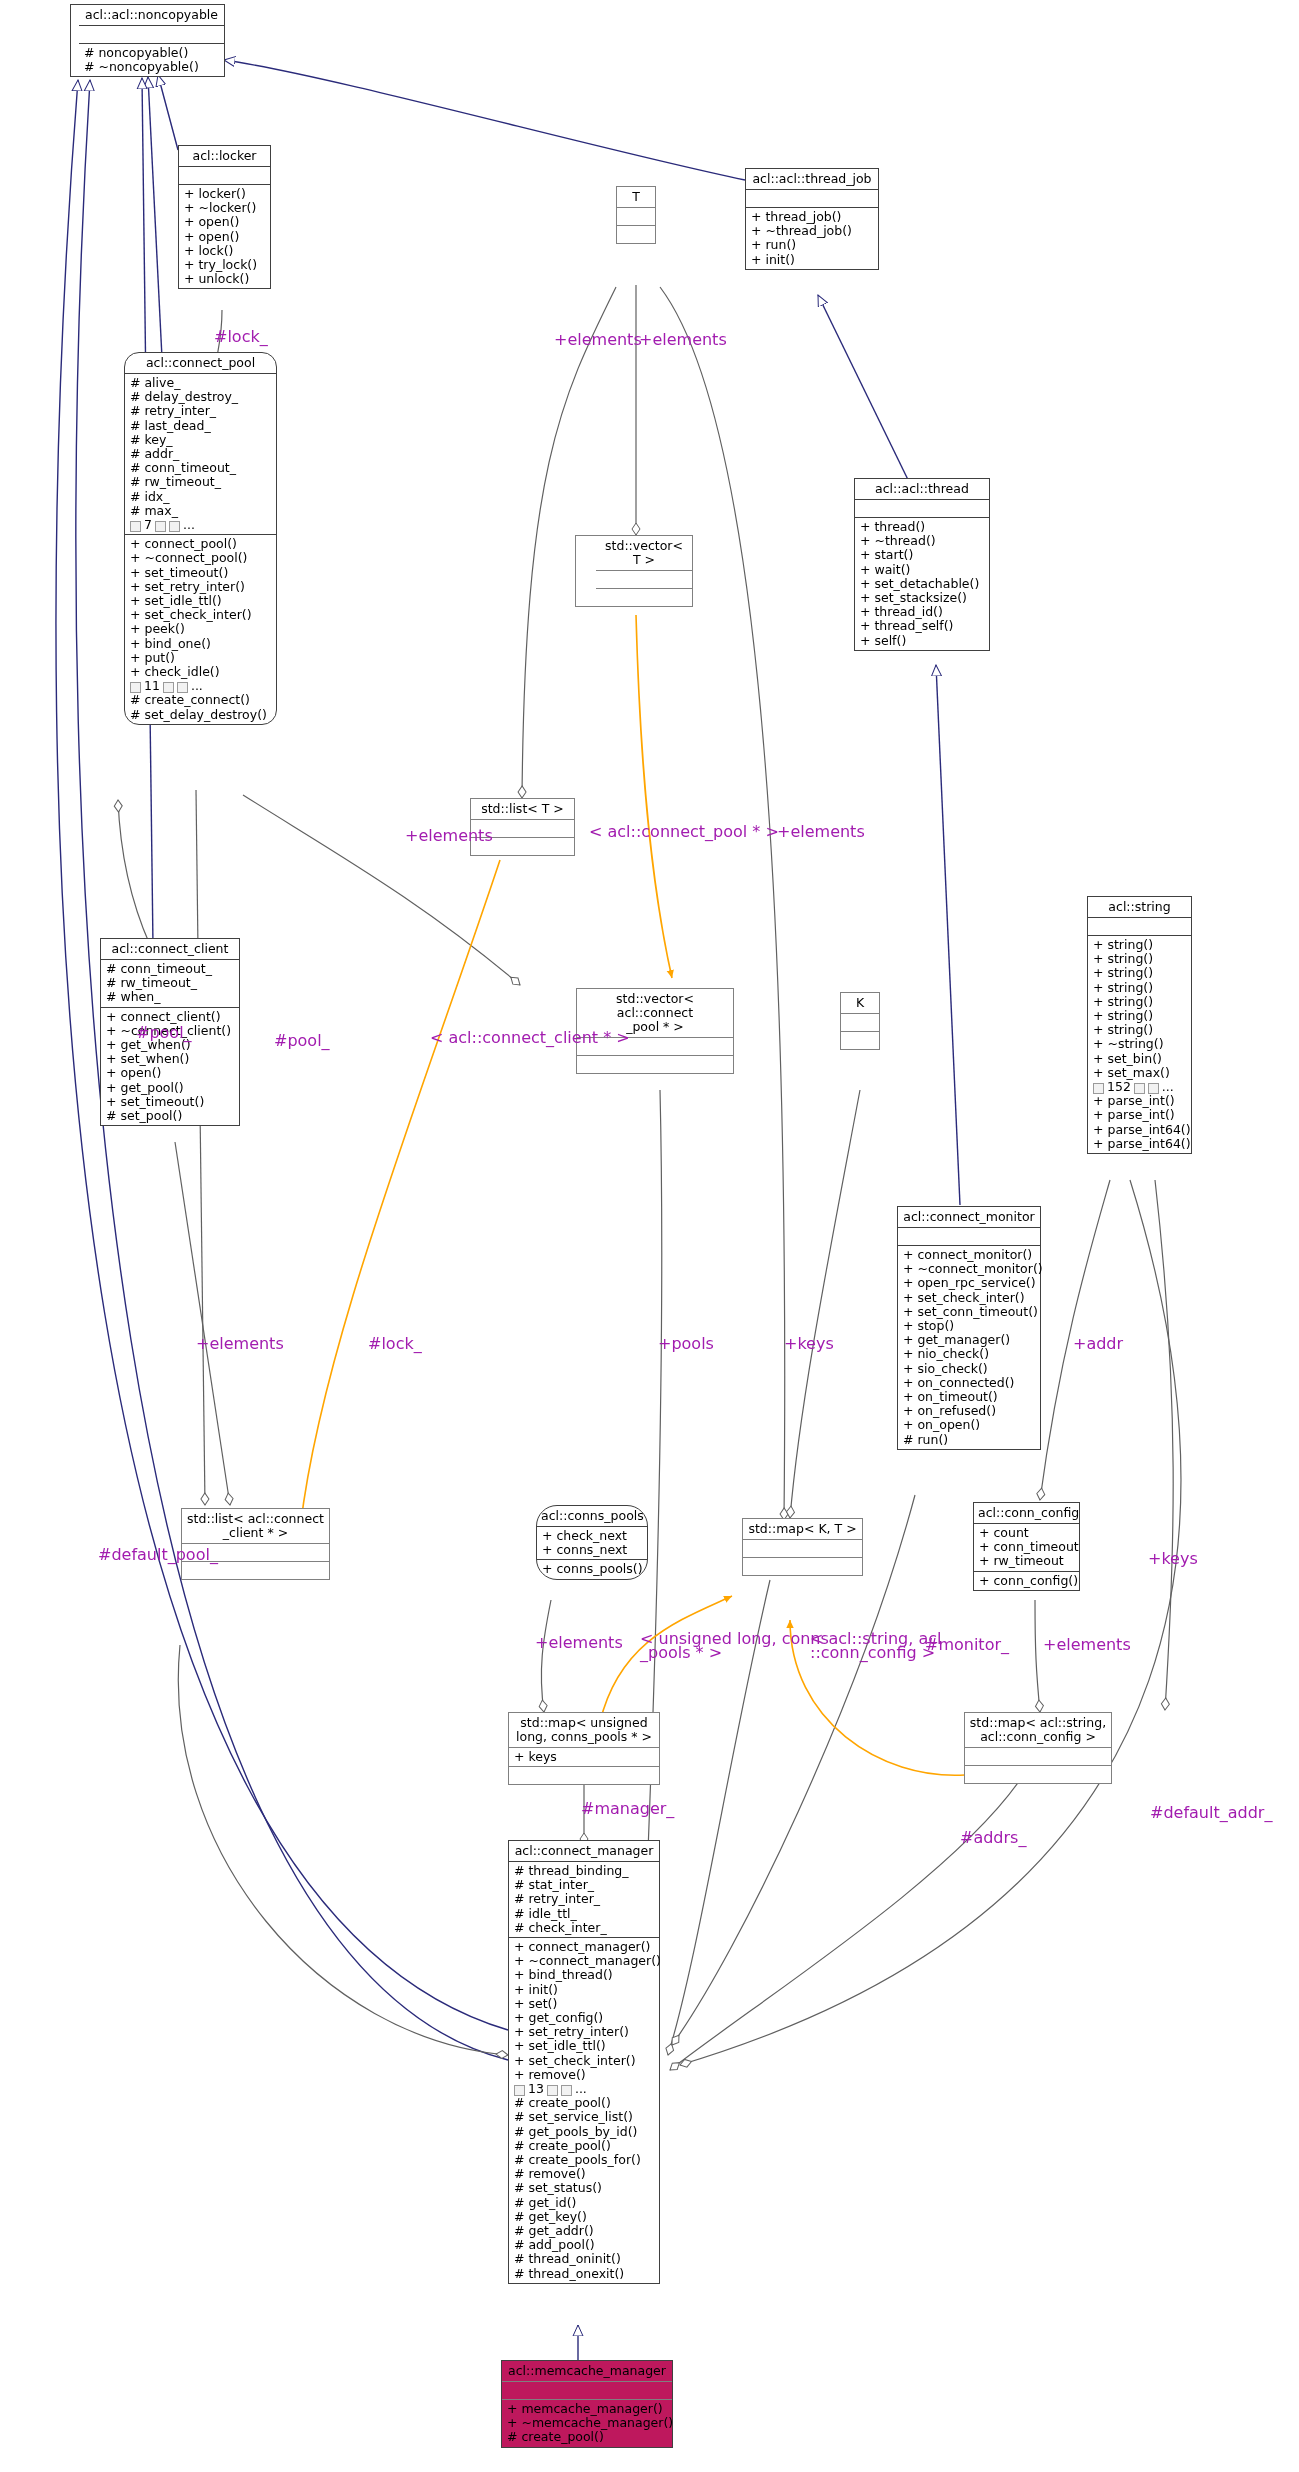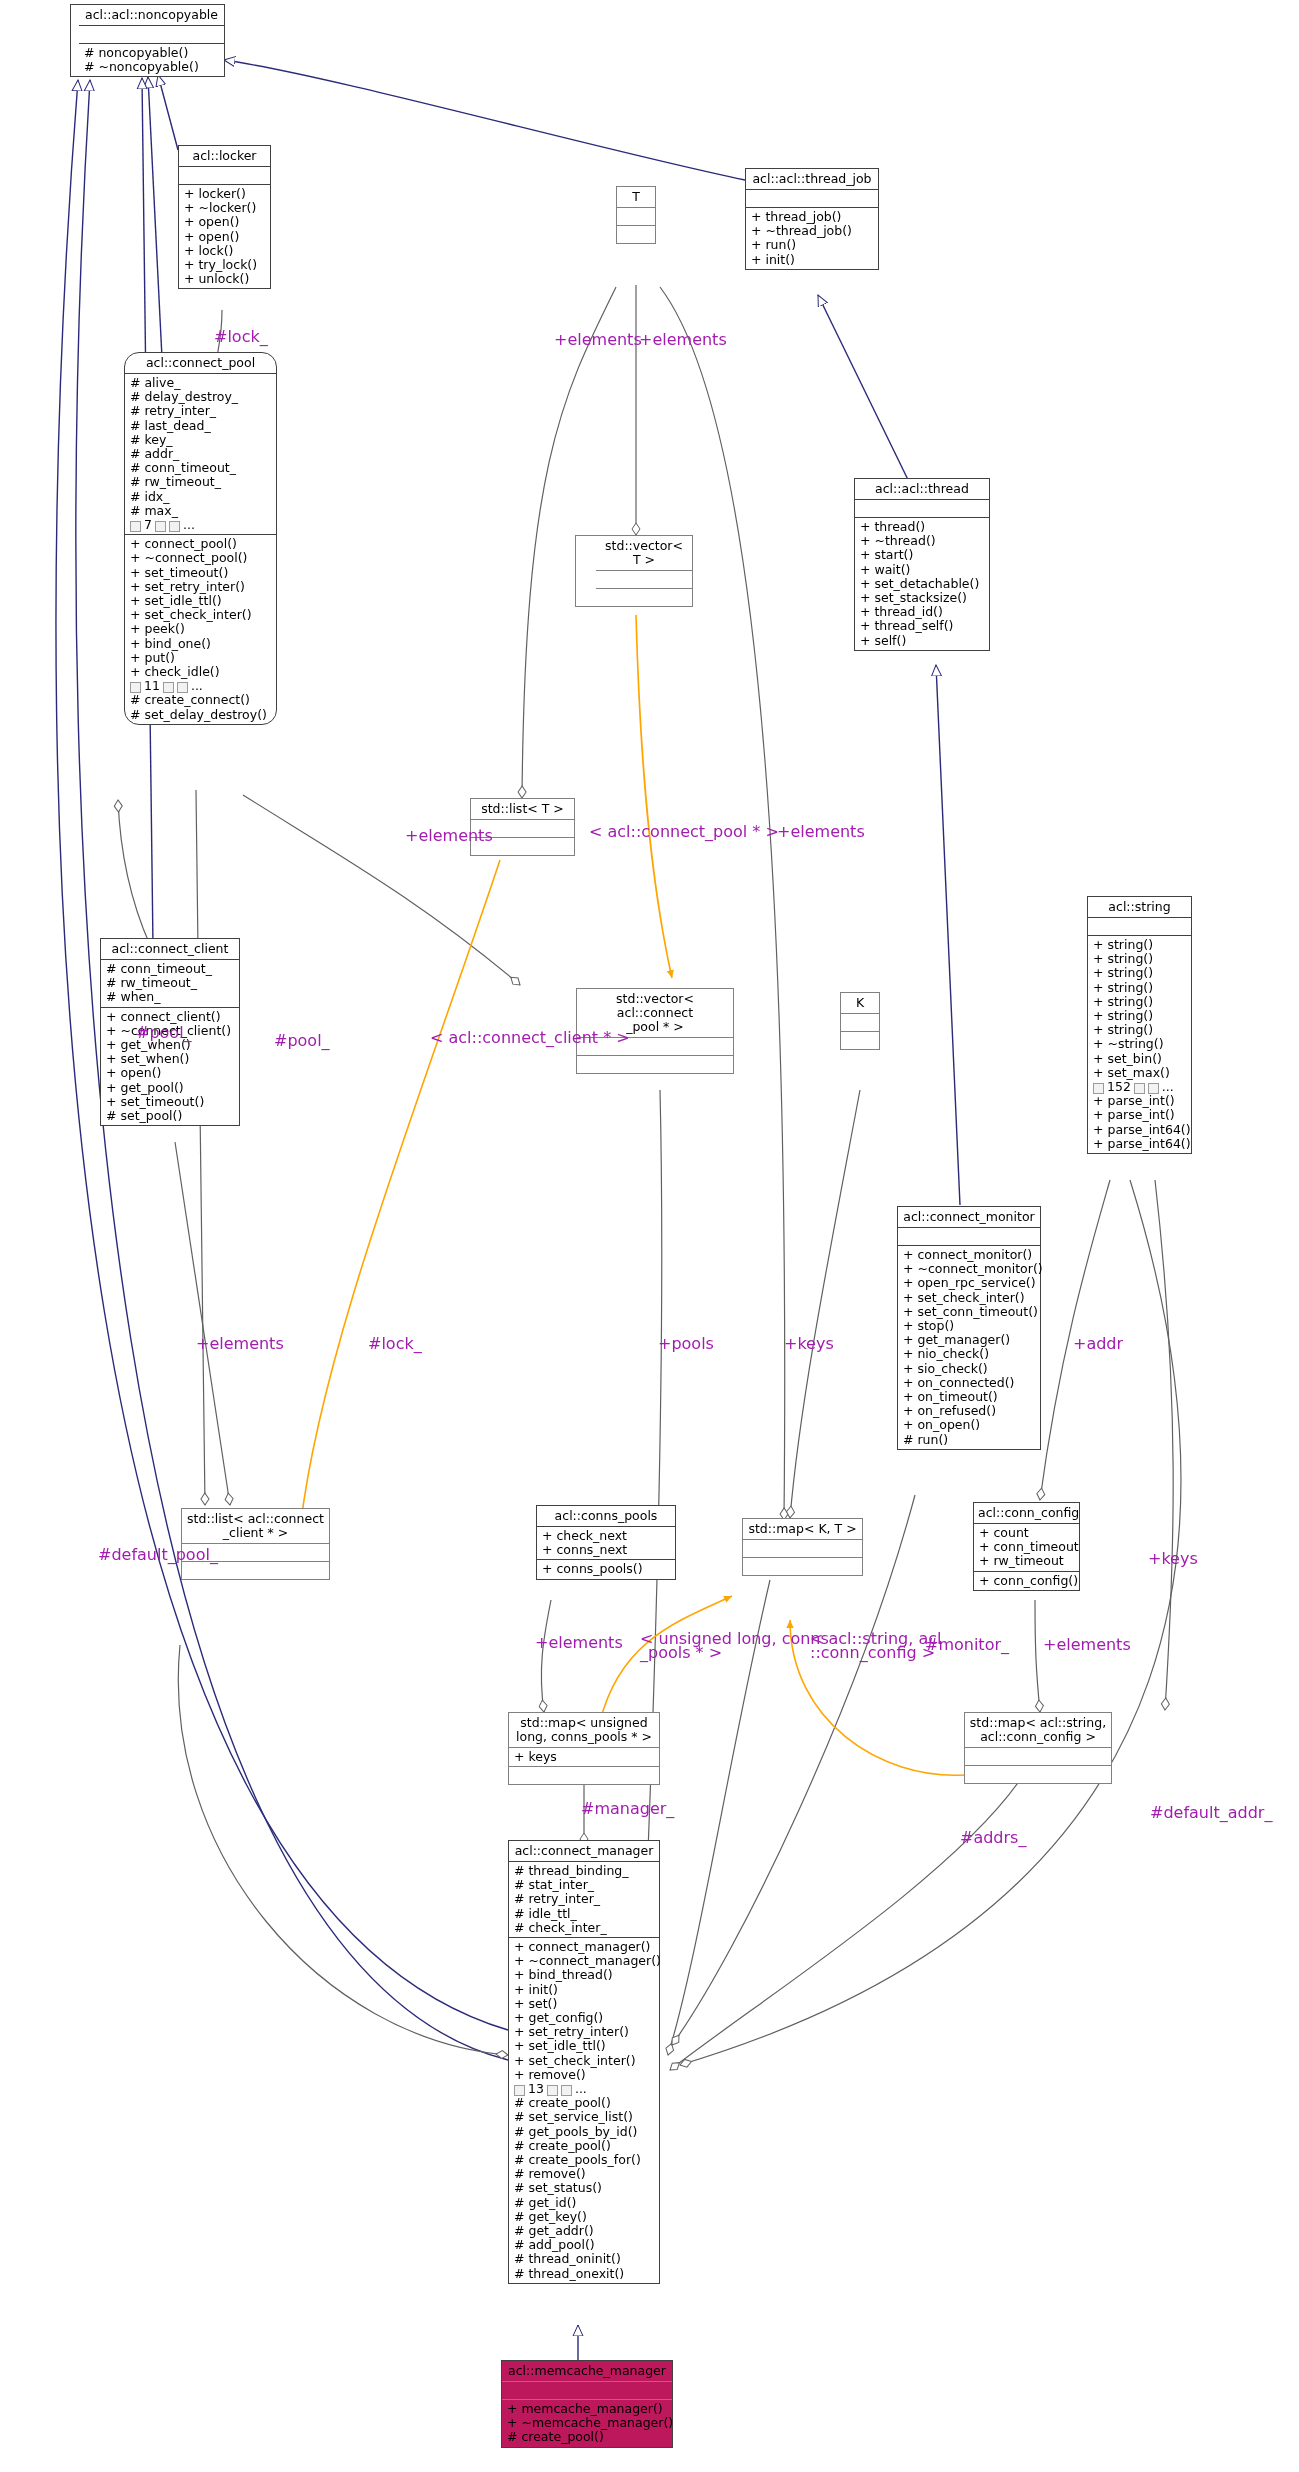--- a/index.html
+++ b/index.html
@@ -310,21 +310,21 @@
     </div>
   </div>
 
   <div class="node" style="left:181px;top:1508px;width:149px;">
     <div class="title">std::list&lt; acl::connect
 _client * &gt;</div>
     <div class="attrs"></div>
     <div class="ops"></div>
   </div>
 
-  <div class="node solid" style="left:536px;top:1505px;width:140px;">
+  <div class="node solid" style="left:536px;top:1505px;width:112px;border-radius:21px;">
     <div class="title">acl::conns_pools</div>
     <div class="attrs">
       <div class="row">+ check_next</div>
       <div class="row">+ conns_next</div>
     </div>
     <div class="ops">
       <div class="row">+ conns_pools()</div>
     </div>
   </div>
 

